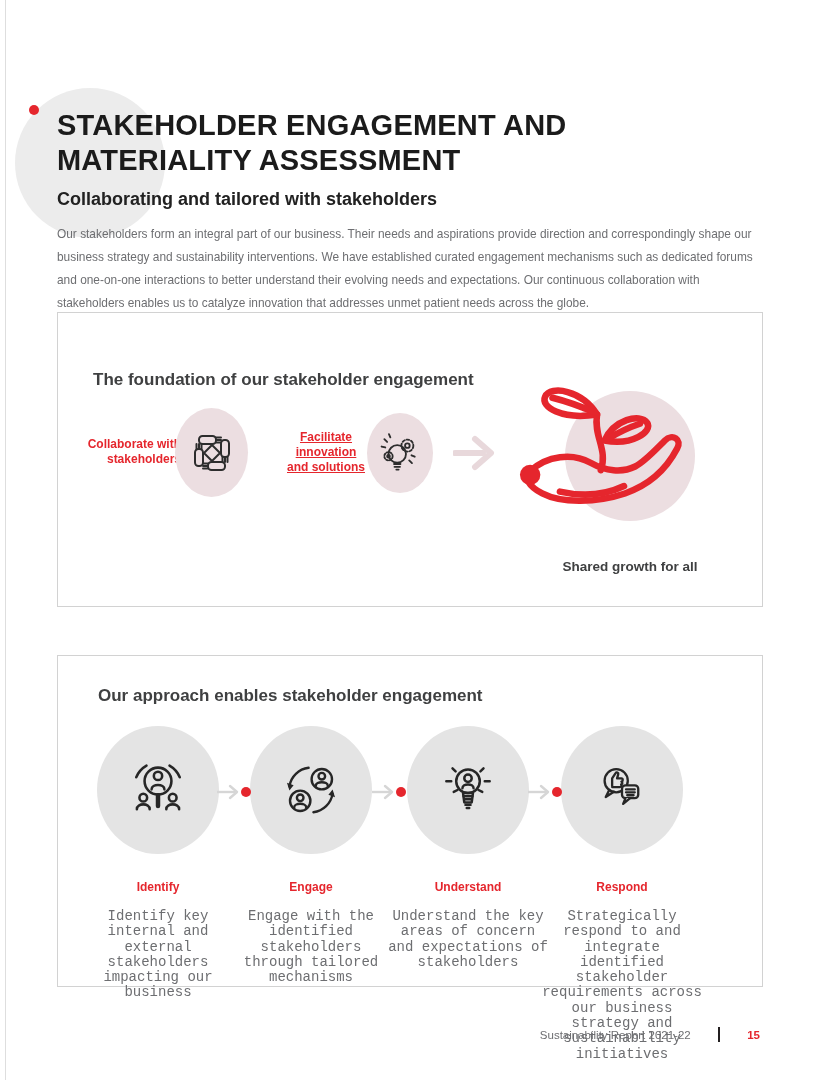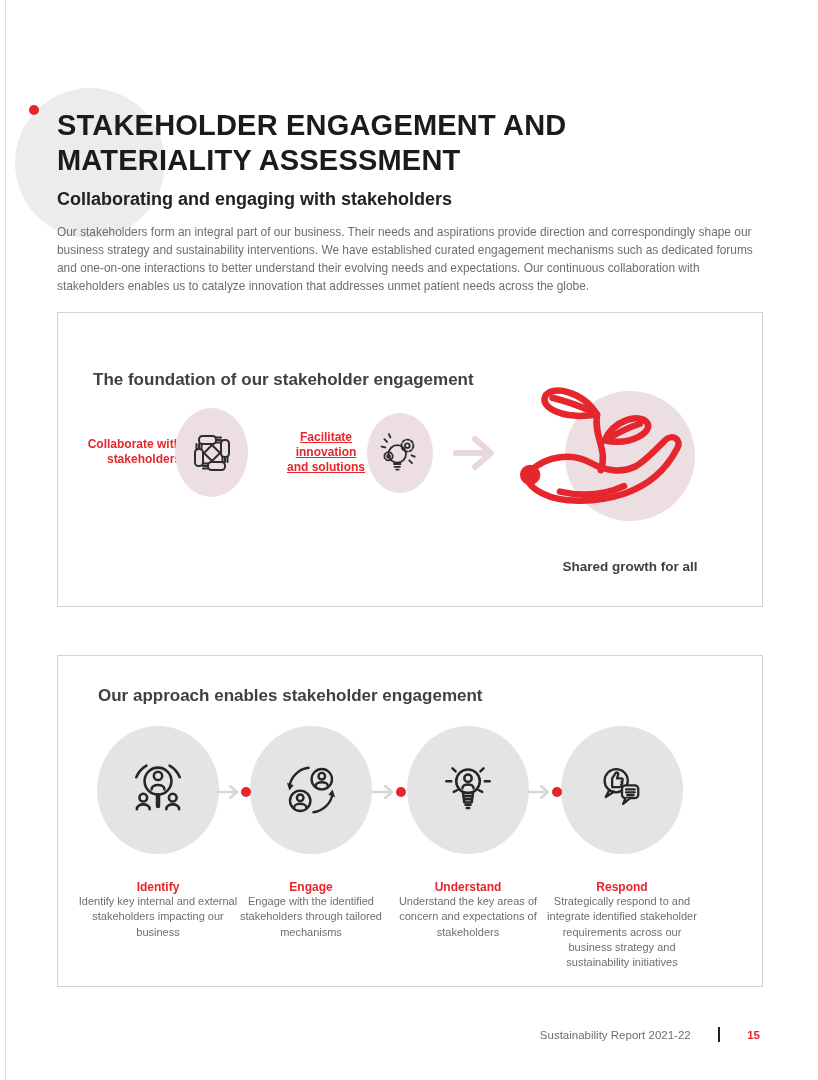--- a/index.html
+++ b/index.html
@@ -6,21 +6,21 @@
   .page{
     position:relative;width:818px;height:1080px;background:#ffffff;
     font-family:"Liberation Sans", sans-serif;overflow:hidden;
   }
   .edge-line{position:absolute;left:5px;top:0;width:1px;height:1080px;background:#dedede;}
   
   .title-circle{position:absolute;left:15px;top:88px;width:150px;height:150px;border-radius:50%;background:#ececec;}
   .title-dot{position:absolute;left:29px;top:105px;width:10px;height:10px;border-radius:50%;background:#e5262d;}
   .page-title{position:absolute;left:57px;top:108px;font-size:29px;line-height:35px;font-weight:bold;color:#1b1b1b;letter-spacing:.2px;white-space:nowrap;}
   .page-subtitle{position:absolute;left:57px;top:189px;font-size:18px;font-weight:bold;color:#212121;}
-  .intro{position:absolute;left:57px;top:223px;width:707px;font-size:11.9px;line-height:18px;color:#6d6e71;}
+  .intro{position:absolute;left:57px;top:223px;width:707px;font-size:11.9px;line-height:23px;color:#6d6e71;}
   
   .panel{position:absolute;left:57px;background:#fff;border:1.5px solid #d2d2d2;}
   .panel-1{top:312px;width:704px;height:293px;}
   .panel-2{top:655px;width:704px;height:330px;}
   .panel-heading{position:absolute;font-size:17px;font-weight:bold;color:#3f4041;}
   
   .f-label{position:absolute;font-size:12px;font-weight:bold;color:#e5262d;line-height:15px;}
   .f-label-1{left:18px;top:124px;width:105px;text-align:right;}
   .f-label-2{left:226px;top:117px;width:84px;text-align:center;text-decoration:underline;}
   .f-ellipse{position:absolute;border-radius:50%;background:#ecdee1;display:flex;align-items:center;justify-content:center;}
@@ -28,21 +28,21 @@
   .f-ellipse-2{left:309px;top:100px;width:66px;height:80px;}
   .f-arrow{position:absolute;left:395px;top:120px;}
   .f-bgcircle{position:absolute;left:507px;top:78px;width:130px;height:130px;border-radius:50%;background:#ecdee1;}
   .f-hand{position:absolute;left:440px;top:68px;}
   .f-outcome{position:absolute;left:472px;top:228px;width:200px;text-align:center;font-size:13.5px;font-weight:bold;color:#3f4041;margin-top:18px;}
   
   .step-col{position:absolute;top:70px;width:160px;text-align:center;}
   .step-col-1{left:20px;} .step-col-2{left:173px;} .step-col-3{left:330px;} .step-col-4{left:484px;}
   .step-circle{width:122px;height:128px;border-radius:50%;background:#e4e4e4;margin:0 auto;display:flex;align-items:center;justify-content:center;}
   .step-label{margin-top:26px;font-size:12px;font-weight:bold;color:#e5262d;}
-  .step-desc{font-size:11px;line-height:15.3px;color:#6d6e71;}
+  .step-desc{margin-top:15px;font-size:14px;line-height:15.3px;color:#6d6e71;font-family:Liberation Mono, monospace;}
   .connector{position:absolute;top:127px;}
   .connector-1{left:158px;} .connector-2{left:313px;} .connector-3{left:469px;}
   
   .footer{position:absolute;right:58px;top:1027px;display:flex;align-items:center;gap:27px;}
   .footer-report{font-size:11.5px;color:#6d6e71;}
   .footer-bar{width:2.5px;height:15px;background:#231f20;}
   .footer-page{font-size:11.5px;font-weight:bold;color:#e5262d;}
   svg{display:block;}
 </style>
 </head>
@@ -50,21 +50,21 @@
 
 <div class="page">
   <div class="edge-line"></div>
 
   <div class="title-circle"></div>
   <div class="title-dot"></div>
   <h1 class="page-title" style="margin:0;">
     <span>STAKEHOLDER ENGAGEMENT AND</span><br>
     <span>MATERIALITY ASSESSMENT</span>
   </h1>
-  <h2 class="page-subtitle" style="margin:0;">Collaborating and engaging with stakeholders</h2>
+  <h2 class="page-subtitle" style="margin:0;">Collaborating and tailored with stakeholders</h2>
   <p class="intro" style="margin:0;">Our stakeholders form an integral part of our business. Their needs and aspirations provide direction and correspondingly shape our business strategy and sustainability interventions. We have established curated engagement mechanisms such as dedicated forums and one-on-one interactions to better understand their evolving needs and expectations. Our continuous collaboration with stakeholders enables us to catalyze innovation that addresses unmet patient needs across the globe.</p>
 
   <div class="panel panel-1">
     <div class="panel-heading" style="left:35px;top:57px;">The foundation of our stakeholder engagement</div>
 
     <div class="f-label f-label-1">Collaborate with stakeholders</div>
     <div class="f-ellipse f-ellipse-1">
       <span>
         <svg width="50" height="50" viewBox="0 0 100 100" fill="none" stroke="#2d2d2d" stroke-width="4" stroke-linecap="round" stroke-linejoin="round">
           <defs>

